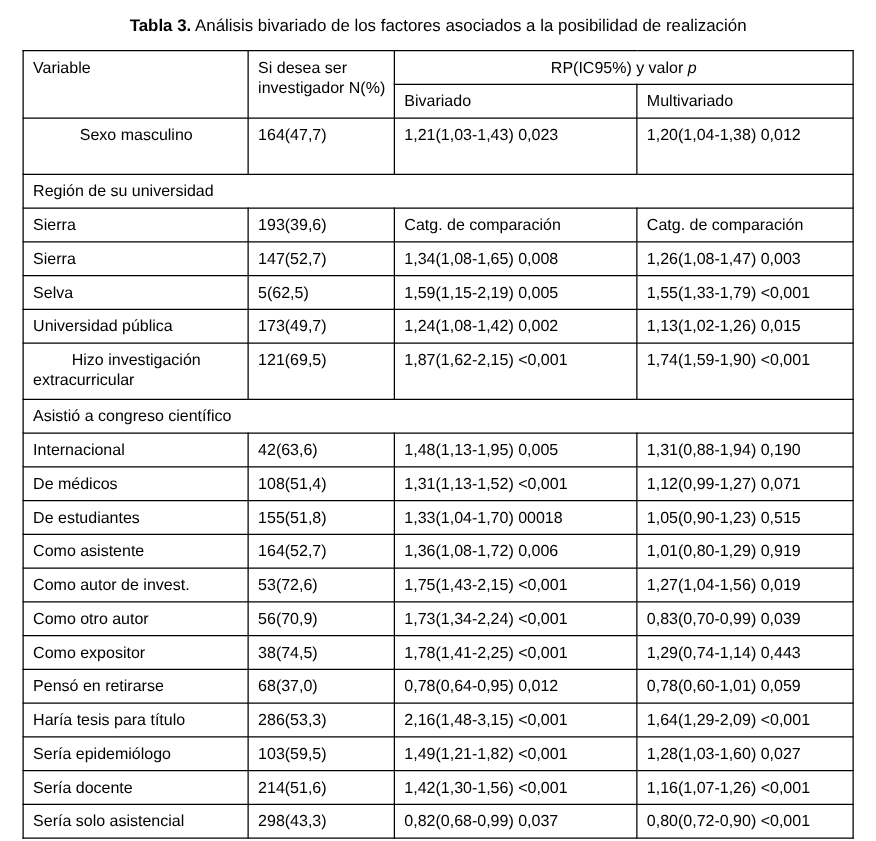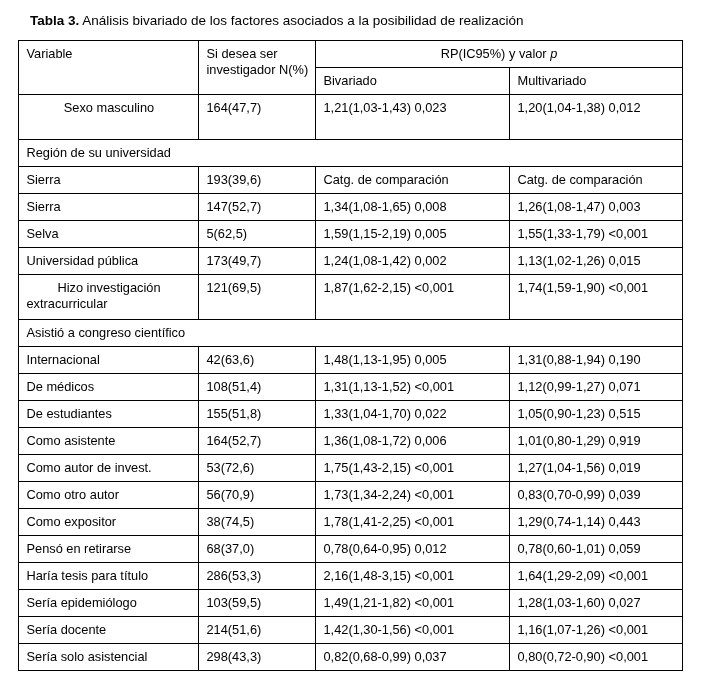--- a/index.html
+++ b/index.html
@@ -16,20 +16,21 @@
     overflow: hidden;
   }
   .page {
     width: 701px;
     height: 673px;
     box-sizing: border-box;
     padding: 10px 18px 8px 18px;
     position: relative;
   }
   .caption {
+    text-align: center;
     font-size: 13.5px;
     line-height: 1.35;
     margin: 2px 0 10px 0;
     padding: 0 12px;
   }
   .caption .bold {
     font-weight: bold;
   }
   table.tbl {
     border-collapse: collapse;
@@ -139,21 +140,21 @@
         </tr>
         <tr>
           <td>De médicos</td>
           <td>108(51,4)</td>
           <td>1,31(1,13-1,52) &lt;0,001</td>
           <td>1,12(0,99-1,27) 0,071</td>
         </tr>
         <tr>
           <td>De estudiantes</td>
           <td>155(51,8)</td>
-          <td>1,33(1,04-1,70) 0,022</td>
+          <td>1,33(1,04-1,70) 00018</td>
           <td>1,05(0,90-1,23) 0,515</td>
         </tr>
         <tr>
           <td>Como asistente</td>
           <td>164(52,7)</td>
           <td>1,36(1,08-1,72) 0,006</td>
           <td>1,01(0,80-1,29) 0,919</td>
         </tr>
         <tr>
           <td>Como autor de invest.</td>

